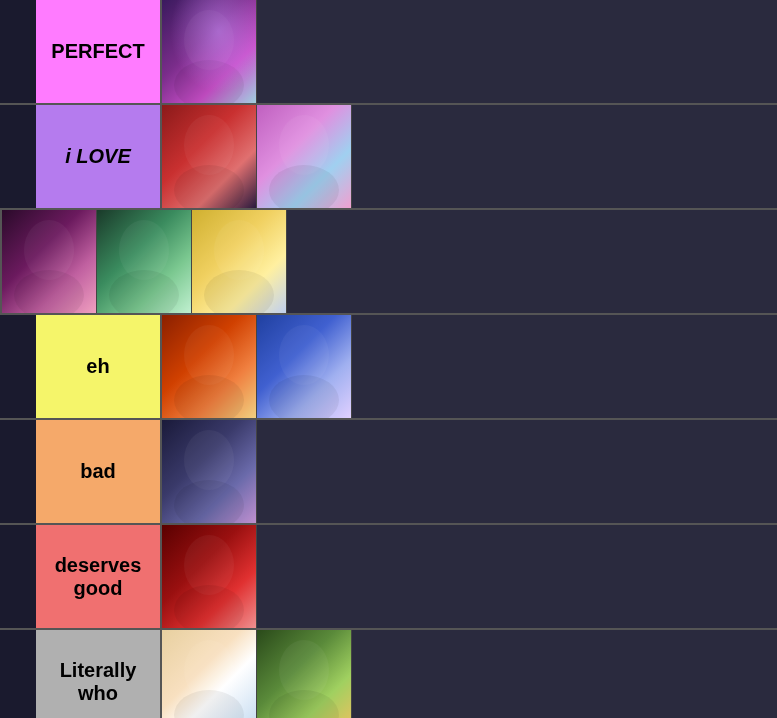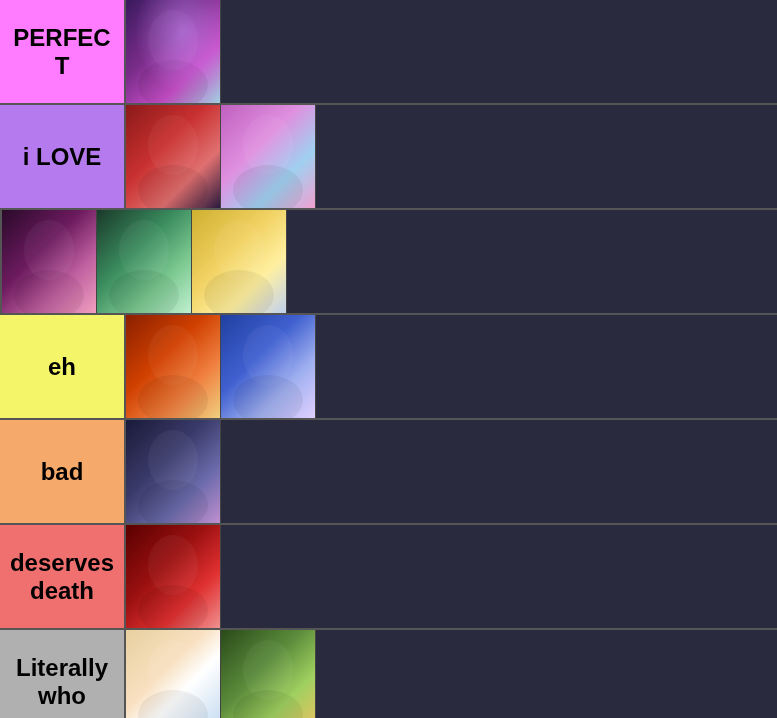--- a/index.html
+++ b/index.html
@@ -19,44 +19,45 @@
       border-bottom: 2px solid #555;
       min-height: 103px;
     }
     .tier-label {
       width: 124px;
       min-width: 124px;
       display: flex;
       align-items: center;
       justify-content: center;
       text-align: center;
-      font-size: 24px;
+      font-size: 20px;
       font-weight: bold;
       color: #000;
       padding: 8px;
       word-break: break-word;
+      margin-left: 36px;
     }
     .tier-items {
       display: flex;
       flex-direction: row;
       flex-wrap: wrap;
       flex: 1;
       background: #2a2a3e;
       border-left: 2px solid #555;
     }
     .tier-card {
       width: 95px;
       height: 103px;
       overflow: hidden;
       border-right: 1px solid #444;
     }
 
     
     .tier-perfect { background-color: #ff7bff; }
-    .tier-ilove   { background-color: #b57bee; }
+    .tier-ilove   { background-color: #b57bee; font-style: italic; }
     .tier-itsgood { background-color: #7ec8f0; }
     .tier-eh      { background-color: #f5f56a; }
     .tier-bad     { background-color: #f5a96a; text-align: center; }
     .tier-deserves{ background-color: #f07070; }
     .tier-who     { background-color: #b0b0b0; }
 
     
     .champ-jinx {
       background: linear-gradient(135deg, #3a1a5e 0%, #7b2d8b 40%, #c94fc9 70%, #a0d0e0 100%);
       position: relative;
@@ -178,21 +179,21 @@
       <div class="tier-items">
         <div class="tier-card champ-vi" title="Vi" style="position: relative;">
           <svg width="95" height="103" viewBox="0 0 95 103" xmlns="http://www.w3.org/2000/svg" style="position:absolute;inset:0;opacity:0.3;">
       <ellipse cx="47" cy="40" rx="25" ry="30" fill="rgba(255,255,255,0.15)"></ellipse>
       <ellipse cx="47" cy="85" rx="35" ry="25" fill="rgba(0,0,0,0.2)"></ellipse>
     </svg>
         </div>
       </div>
     </div>
     <div class="tier-row">
-      <div class="tier-label tier-deserves">deserves death</div>
+      <div class="tier-label tier-deserves">deserves good</div>
       <div class="tier-items">
         <div class="tier-card champ-katarina" title="Katarina" style="position: relative;">
           <svg width="95" height="103" viewBox="0 0 95 103" xmlns="http://www.w3.org/2000/svg" style="position:absolute;inset:0;opacity:0.3;">
       <ellipse cx="47" cy="40" rx="25" ry="30" fill="rgba(255,255,255,0.15)"></ellipse>
       <ellipse cx="47" cy="85" rx="35" ry="25" fill="rgba(0,0,0,0.2)"></ellipse>
     </svg>
         </div>
       </div>
     </div>
     <div class="tier-row">

